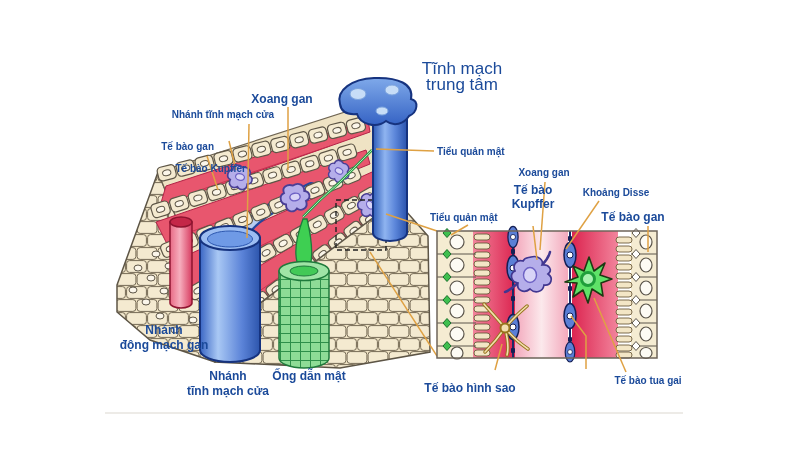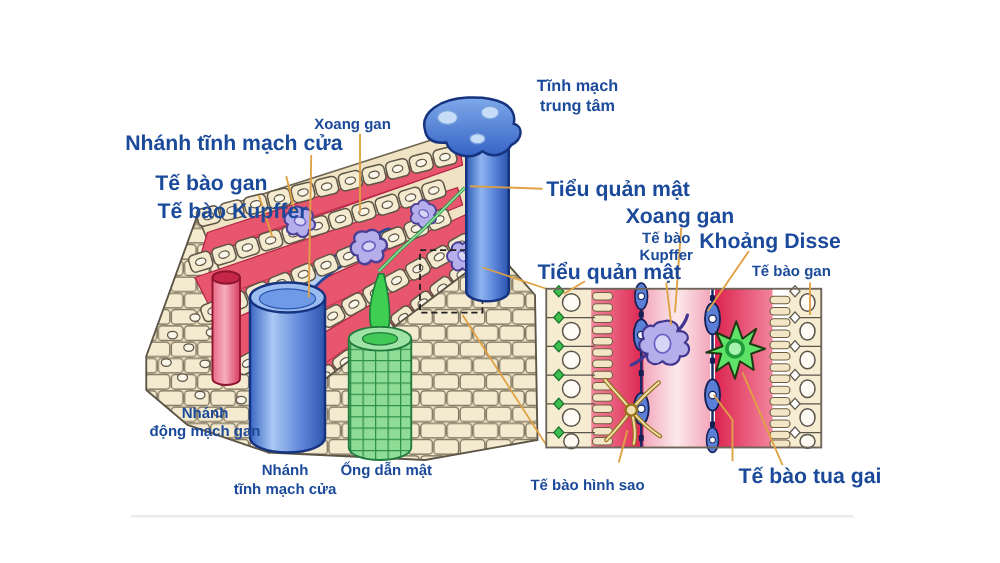--- a/index.html
+++ b/index.html
@@ -1,22 +1,22 @@
 <!DOCTYPE html>
 <html><head>
 <meta charset="utf-8">
 <style>
   html,body{margin:0;padding:0;background:#ffffff;}
   #stage{position:relative;width:800px;height:450px;background:#ffffff;overflow:hidden;
          font-family:"Liberation Sans","DejaVu Sans",sans-serif;}
   #art{position:absolute;left:0;top:0;}
-  .lbl{position:absolute;color:#1b4a9a;font-size:17px;font-weight:600;line-height:14px;
+  .lbl{position:absolute;color:#1b4a9a;font-size:10px;font-weight:600;line-height:14px;
        white-space:nowrap;text-align:center;}
   .lbl.b{font-weight:800;font-size:12px;}
-  .lbl.title{font-weight:700;font-size:13px;line-height:16px;}
+  .lbl.title{font-weight:400;font-size:17px;line-height:16px;}
   .lbl.ctr{transform:translateX(-50%);}
   .lbl.rt{text-align:right;}
   .baseline{position:absolute;left:105px;top:412px;width:578px;height:2px;background:#edebe7;}
 </style>
 </head>
 <body>
 
 <div id="stage">
 
 <svg id="art" width="800" height="450" viewBox="0 0 800 450">

